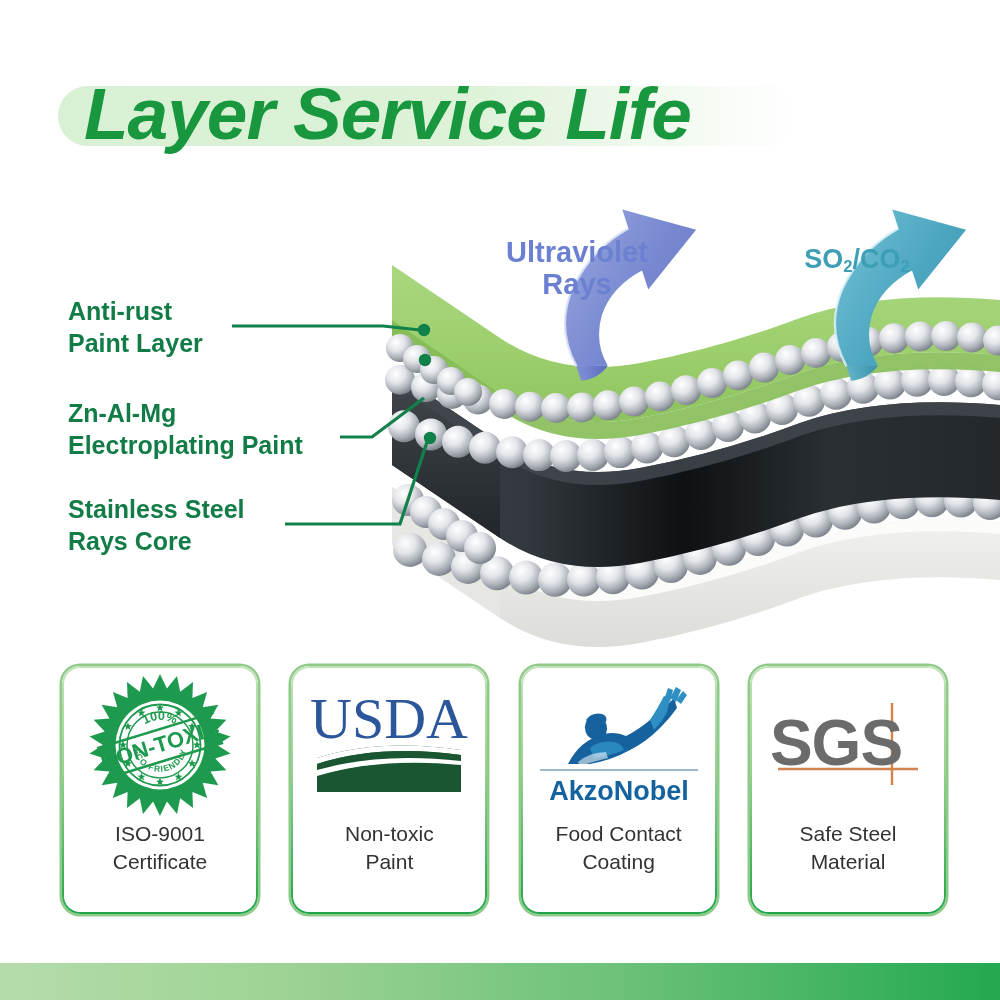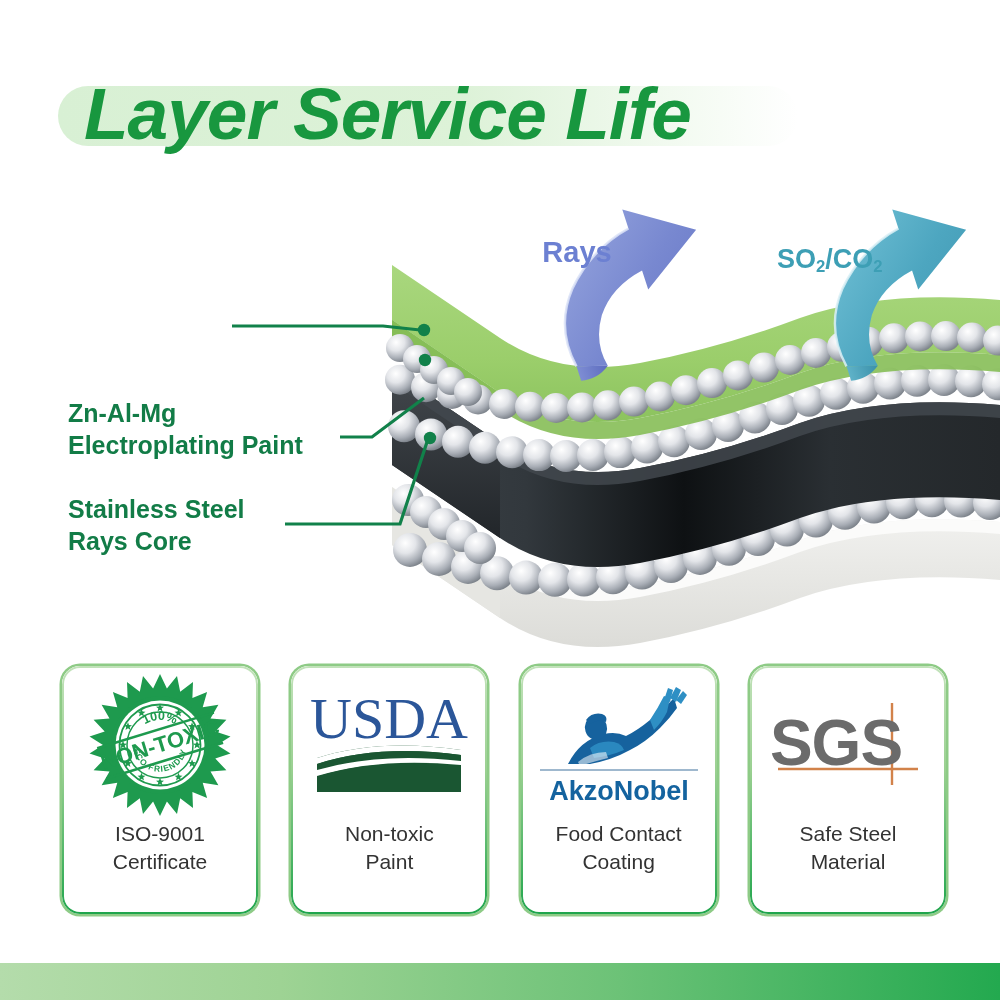--- a/index.html
+++ b/index.html
@@ -38,21 +38,21 @@
   #lbl-paint{left:68px;top:296px;}
   #lbl-zn{left:68px;top:398px;}
   #lbl-steel{left:68px;top:494px;}
 
   
   .ray-label{
     position:absolute;font-weight:bold;line-height:1.12;
     font-family:"Liberation Sans", sans-serif;
   }
   #lbl-uv{left:497px;top:236px;font-size:29px;color:#6C80D2;text-align:center;width:160px;}
-  #lbl-so2{left:777px;top:244px;font-size:27px;color:#3D9FB5;width:160px;}
+  #lbl-so2{left:777px;top:244px;font-size:27px;color:#3D9FB5;width:160px;text-align:center;}
   #lbl-so2 sub{font-size:0.62em;vertical-align:-0.25em;}
 
   
   .bottom-bar{
     position:absolute;left:0;top:963px;width:1000px;height:37px;
     background:linear-gradient(90deg,#b4dcab 0%, #9ed394 28%, #6cc277 62%, #23a94f 100%);
   }
 
   
   .cards{position:absolute;left:62px;top:666px;width:884px;height:248px;
@@ -297,26 +297,29 @@
       <path d="M340 437 L372 437 L424 398"></path>
       <path d="M285 524 L400 524 L428 439"></path>
     </g>
     <g fill="#11814A">
       <circle cx="424" cy="330" r="6.2"></circle>
       <circle cx="425" cy="360" r="6.2"></circle>
       <circle cx="430" cy="438" r="6.2"></circle>
     </g>
   </svg>
 
+  <div class="layer-label" id="lbl-paint">Anti-rust
+Paint Layer</div>
   <div class="layer-label" id="lbl-zn">Zn-Al-Mg
 Electroplating Paint</div>
   <div class="layer-label" id="lbl-steel">Stainless Steel
 Rays Core</div>
 
   <div class="ray-label" id="lbl-uv">
+    <div>Ultraviolet</div>
     <div>Rays</div>
   </div>
   <div class="ray-label" id="lbl-so2">
     <div>
       <span>SO</span><sub>2</sub><span>/CO</span><sub>2</sub>
     </div>
   </div>
 
   <div class="cards">
 

